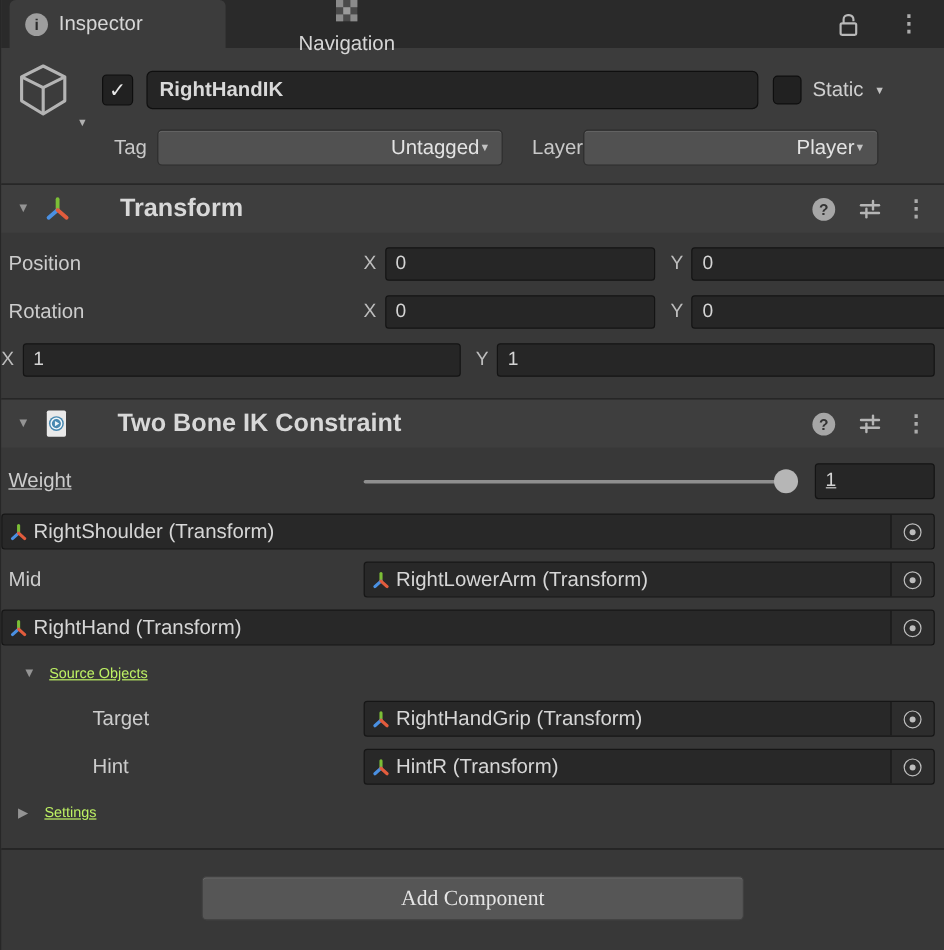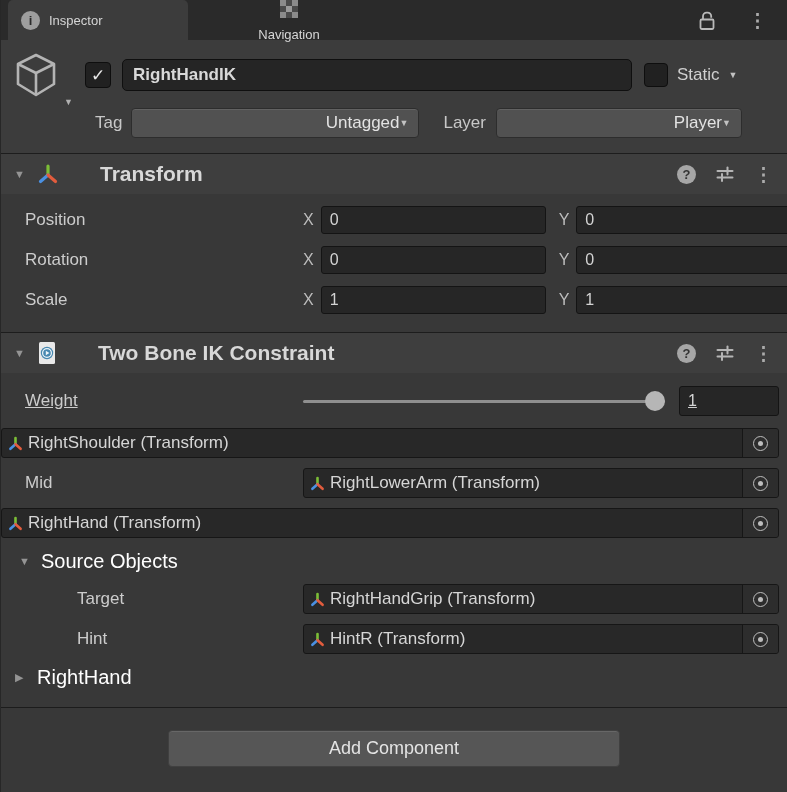--- a/index.html
+++ b/index.html
@@ -7,21 +7,21 @@
   body {
     font-family:"Liberation Sans", sans-serif;
     background:#383838; color:#cccccc; font-size:16px;
     overflow:hidden; border-left:1px solid #272727;
   }
   
   .tabbar { height:40px; background:#2a2a2a; display:flex; align-items:stretch; }
   .tab { display:flex; align-items:center; gap:9px; padding:0 16px 0 13px; cursor:default; }
   .tab.active { background:#3c3c3c; border-radius:5px 5px 0 0; margin-left:7px; width:180px; }
   .tab.inactive { width:205px; color:#c6c6c6;flex-direction:column; }
-  .tab-label { color:#d6d6d6; font-size:13px; }
+  .tab-label { color:#d6d6d6; font-size:17px; }
   .circle-ico {
     width:19px; height:19px; border-radius:50%; background:#9e9e9e; color:#2b2b2b;
     display:flex; align-items:center; justify-content:center;
     font-weight:bold; font-size:13px; flex:none;
   }
   .tabbar-right { margin-left:auto; display:flex; align-items:center; gap:30px; padding-right:20px; }
   .kebab { color:#ababab; font-size:19px; font-weight:bold; line-height:1; letter-spacing:0; }
   
   .go-header { background:#3c3c3c; padding:15px 0 15px 0; height:113px; }
   .go-row1 { display:flex; align-items:center; padding:0 18px 0 12px; height:40px; }
@@ -44,35 +44,35 @@
   .go-row2 .lbl { color:#c8c8c8; font-size:17px; }
   .tag-lbl { margin-left:94px; }
   .dropdown {
     height:30px; background:#515151; border:1px solid #2d2d2d; border-radius:4px;
     box-shadow:inset 0 1px 0 rgba(255,255,255,.10);
     display:flex; align-items:center; justify-content:flex-end; padding:0 10px;
     color:#e3e3e3; font-size:17px;
   }
   .tag-dd { width:288px; margin-left:9px; }
   .layer-lbl { margin-left:24px; }
-  .layer-dd { width:246px; margin-left:10px; }
+  .layer-dd { width:246px; }
   
   .component { border-top:1px solid #1d1d1d; background:#383838; }
   .comp-header { height:40px; background:#3e3e3e; display:flex; align-items:center; padding:0 14px 0 13px; }
   .foldout { font-size:11px; color:#949494; width:14px; flex:none; }
   .comp-icon { margin-left:9px; flex:none; display:flex; }
   .comp-title { margin-left:41px; font-weight:bold; font-size:21px; color:#d8d8d8; }
   .hdr-icons { margin-left:auto; display:flex; align-items:center; gap:19px; }
   .help-ico {
     width:19px; height:19px; border-radius:50%; background:#a6a6a6; color:#333;
     display:flex; align-items:center; justify-content:center; font-weight:bold; font-size:13px;
   }
   .comp-body { padding:6px 0 12px 0; }
   .prop-row { display:flex; align-items:center; height:40px; }
-  .prop-label { width:302px; flex:none; padding-left:24px; color:#cccccc; font-size:17px; }
+  .prop-label { width:302px; flex:none; padding-left:6px; color:#cccccc; font-size:17px; }
   .prop-label.indent { padding-left:76px; }
   .vec3 { flex:1; display:flex; gap:13px; margin-right:8px; }
   .axis-group { flex:1; display:flex; align-items:center; }
   .axis-letter { color:#bdbdbd; margin-right:7px; font-size:16px; }
   .num-field {
     flex:1; min-width:0; height:28px; background:#262626; border:1px solid #141414; border-radius:3px;
     color:#d4d4d4; font-size:16px; padding:0 8px; outline:none; font-family:"Liberation Sans", sans-serif;
   }
   
   .slider-zone { flex:1; display:flex; align-items:center; margin-right:8px; }
@@ -95,27 +95,27 @@
     display:flex; align-items:center; justify-content:center;
   }
   .picker-circle {
     width:15px; height:15px; border:1.6px solid #bdbdbd; border-radius:50%;
     display:flex; align-items:center; justify-content:center;
   }
   .picker-dot { width:5px; height:5px; border-radius:50%; background:#bdbdbd; }
   
   .fold-row { display:flex; align-items:center; height:36px; padding-left:18px; }
   .fold-row .foldout { width:22px; }
-  .fold-row .fold-label { color:#ffffff; font-size:20px; }
+  .fold-row .fold-label { color:#bef264; font-size:12px;text-decoration:underline; }
   
   .footer { border-top:1px solid #1c1c1c; height:85px; display:flex; justify-content:center; }
   .add-btn {
     margin-top:22px; width:452px; height:37px; background:#565656; border:1px solid #404040;
     border-radius:4px; box-shadow:inset 0 1px 0 rgba(255,255,255,.10);
-    color:#e4e4e4; font-size:18px; font-family:Liberation Sans, sans-serif; cursor:default;
+    color:#e4e4e4; font-size:18px; font-family:Liberation Serif, serif; cursor:default;
   }
 </style>
 </head>
 <body>
 
 <div class="tabbar">
   <div class="tab active">
     <span class="circle-ico">i</span>
     <span class="tab-label">Inspector</span>
   </div>
@@ -224,21 +224,20 @@
             <input class="num-field" value="0" style="">
           </div>
         <div class="axis-group">
             <span class="axis-letter">Y</span>
             <input class="num-field" value="0" style="">
           </div>
 
       </div>
     </div>
     <div class="prop-row">
-      <span class="prop-label">Scale</span>
       <div class="vec3">
         <div class="axis-group">
             <span class="axis-letter">X</span>
             <input class="num-field" value="1" style="">
           </div>
         <div class="axis-group">
             <span class="axis-letter">Y</span>
             <input class="num-field" value="1" style="">
           </div>
 
@@ -388,21 +387,21 @@
             <span class="picker-circle">
                 <span class="picker-dot"></span>
               </span>
           </span>
         </div>
       </div>
     </div>
 
     <div class="fold-row" style="padding-left:14px;">
       <span class="foldout">▶</span>
-      <span class="fold-label">RightHand</span>
+      <span class="fold-label">Settings</span>
     </div>
 
   </div>
 </div>
 
 <div class="footer">
   <button class="add-btn">Add Component</button>
 </div>
 
 </body></html>

